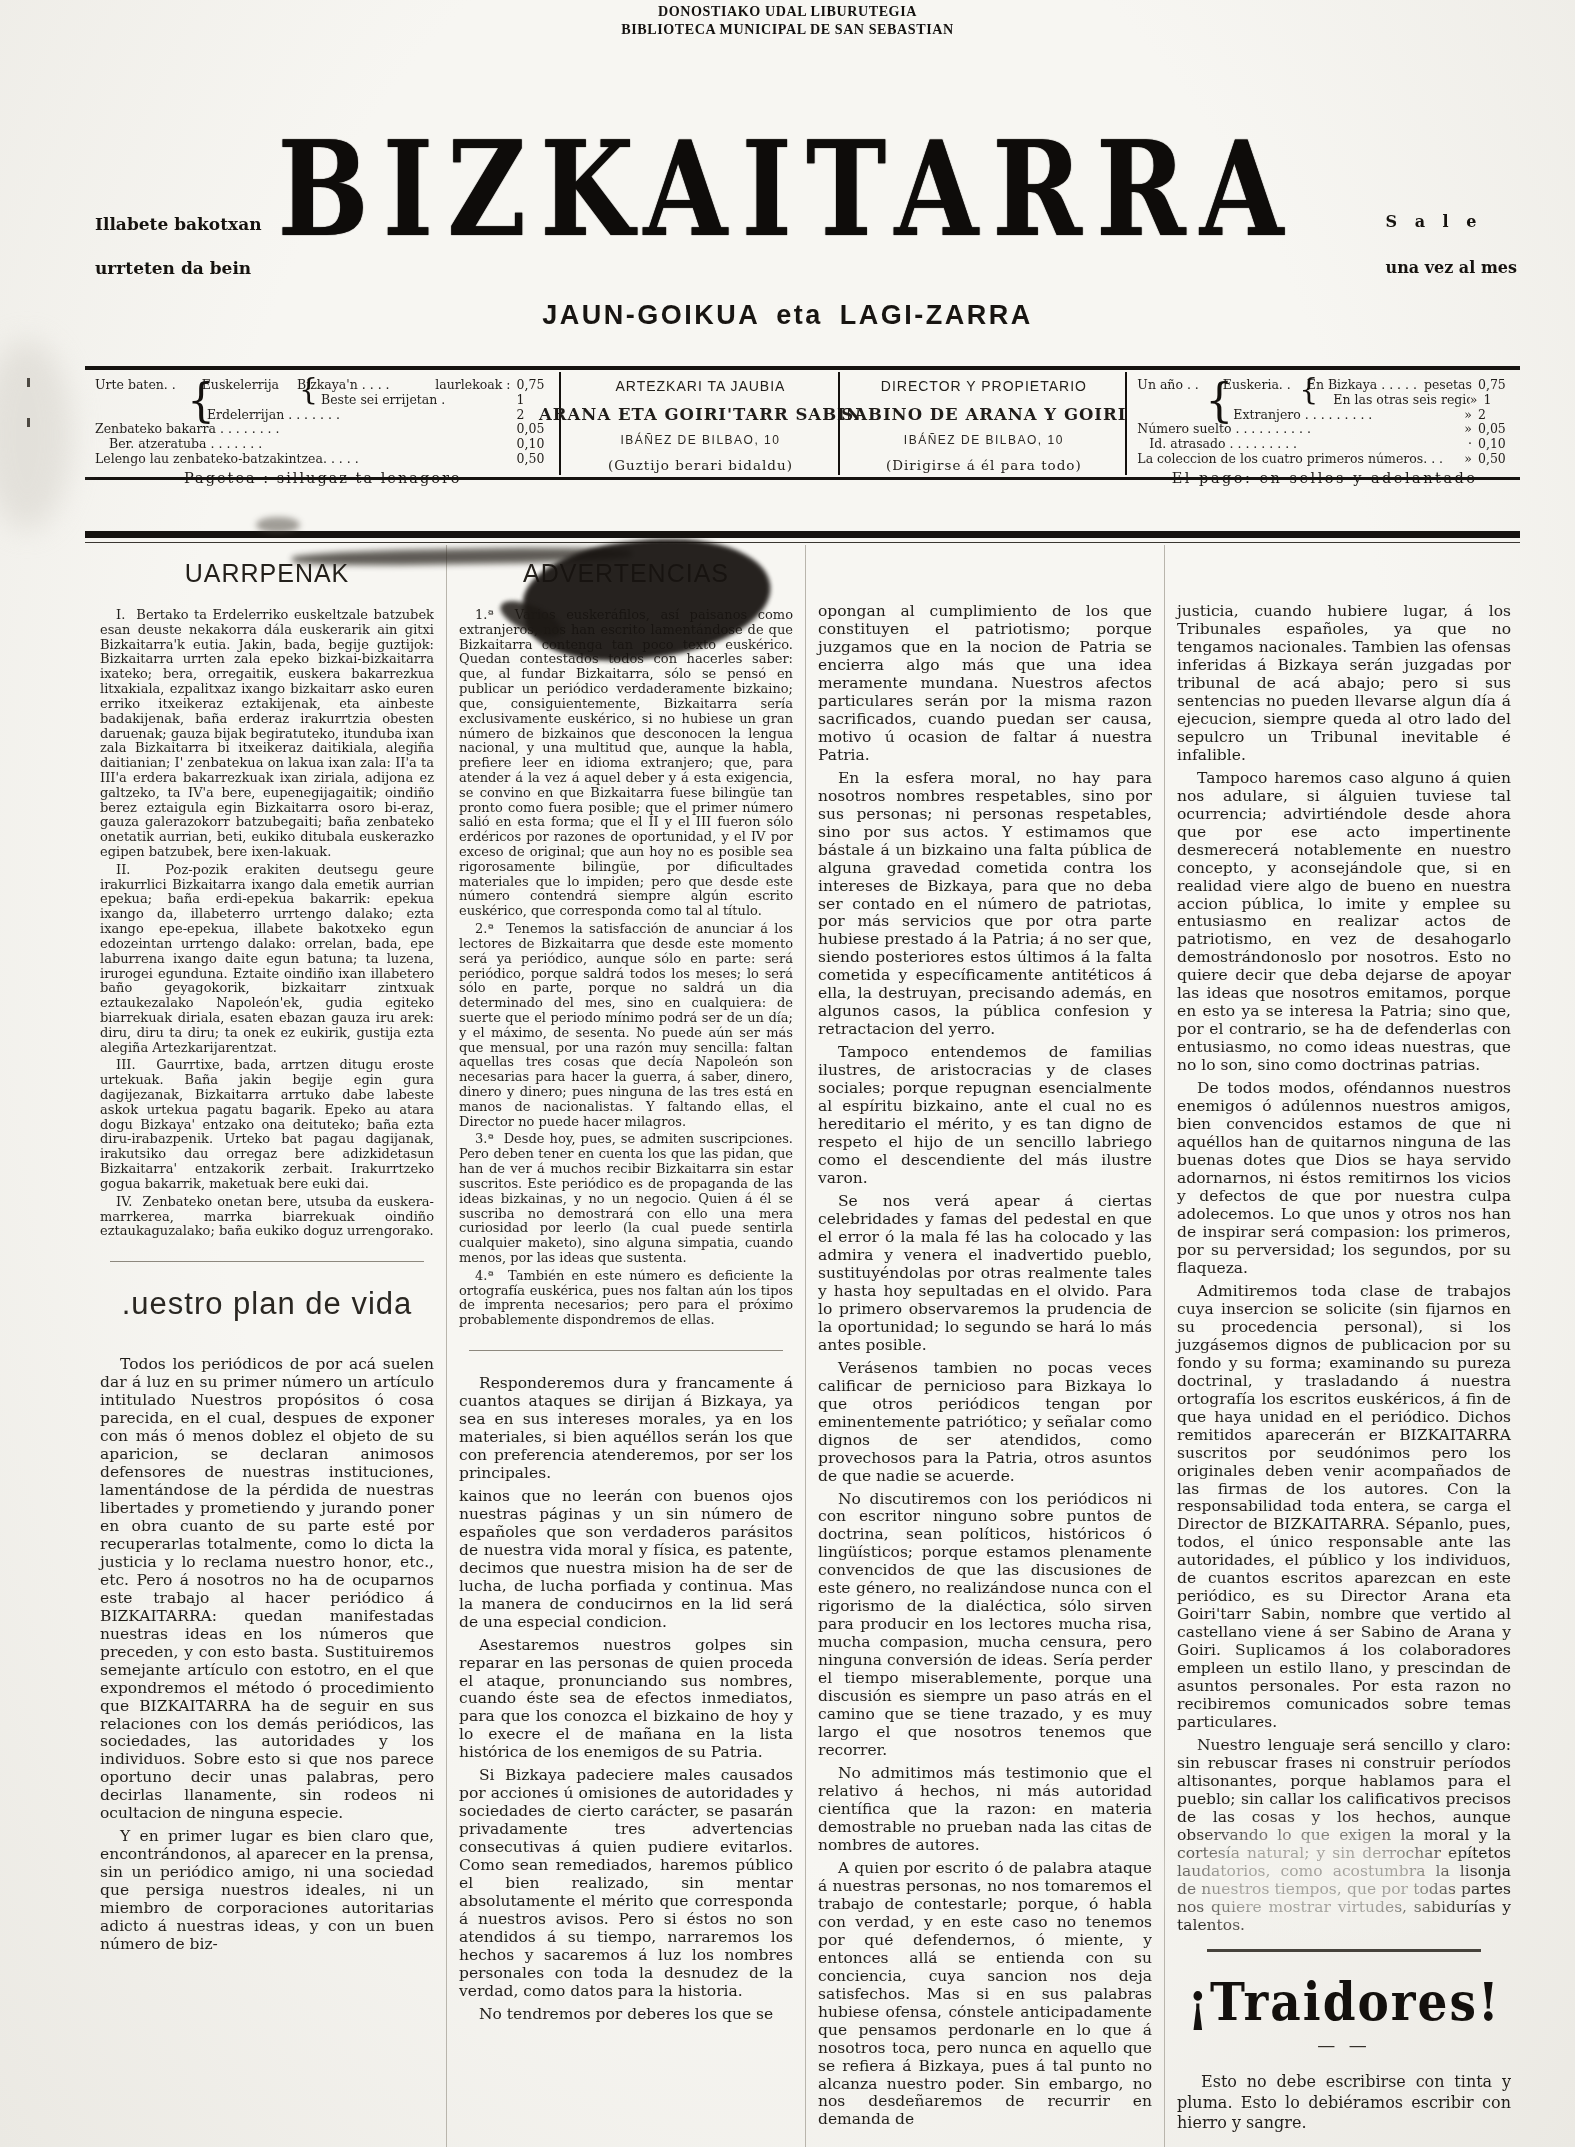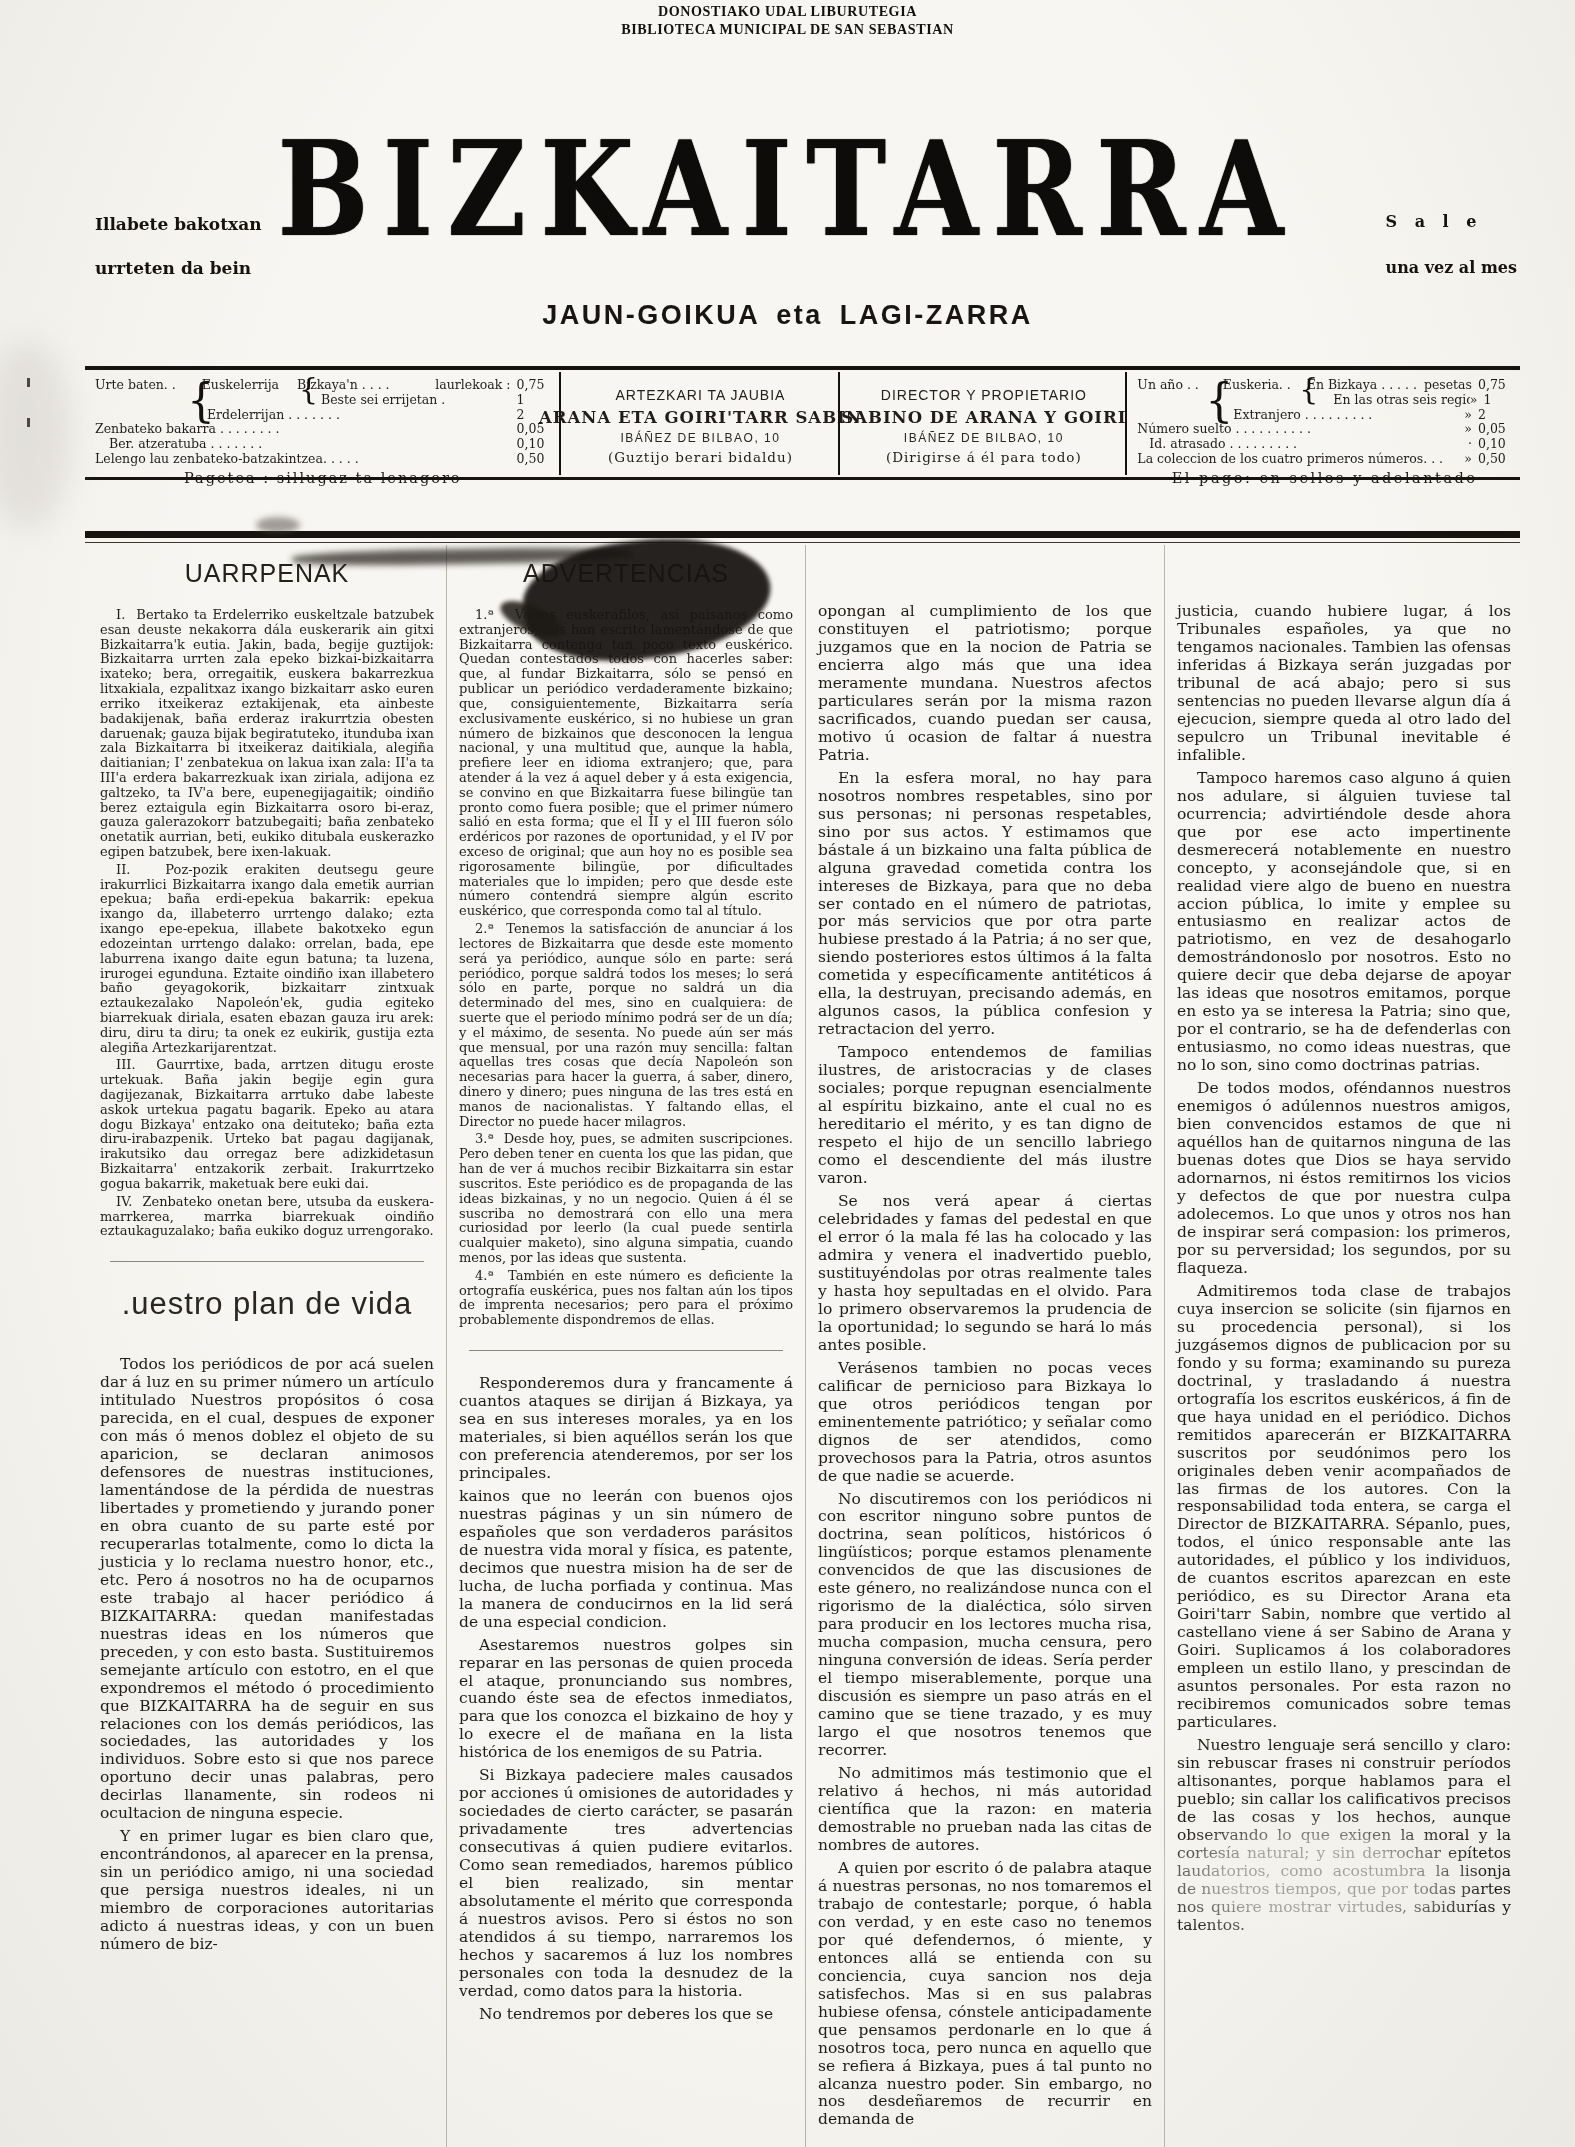--- a/index.html
+++ b/index.html
@@ -63,21 +63,21 @@
   .rr .val{width:34px;text-align:left;}
   .ind1{padding-left:112px;}
   .ind2{padding-left:226px;}
   .ind1e{padding-left:96px;justify-content:center;}
   .ind2e{padding-left:196px;}
   .rate-footer{
     text-align:center;font-size:14.5px;letter-spacing:2px;margin-top:3px;
     color:#1c1916;
   }
   .brace{position:absolute;font-weight:400;color:#14110e;}
-  .staff{display:flex;flex-direction:column;align-items:center;justify-content:center;height:100%;text-align:center;}
+  .staff{display:flex;flex-direction:column;align-items:center;justify-content:space-between;height:100%;text-align:center;}
   .staff .t1{font-family:"Liberation Sans",sans-serif;font-size:14px;letter-spacing:1px;color:#24211c;}
   .staff .t2{font-weight:bold;font-size:16.5px;letter-spacing:1px;margin:5px 0 4px;white-space:nowrap;}
   .staff .t3{font-family:"Liberation Sans",sans-serif;font-size:12px;letter-spacing:1.5px;color:#2a2722;}
   .staff .t4{font-size:13.5px;letter-spacing:1px;margin-top:4px;color:#23201b;}
   
   .dateline{
     position:absolute;top:480px;left:85px;right:55px;height:51px;
     display:flex;align-items:center;
   }
   .dcell{display:flex;align-items:center;justify-content:center;height:70%;}
@@ -321,20 +321,26 @@
       <p>No admitimos más testimonio que el relativo á hechos, ni más autoridad científica que la razon: en materia demostrable no prueban nada las citas de nombres de autores.</p>
       <p>A quien por escrito ó de palabra ataque á nuestras personas, no nos tomaremos el trabajo de contestarle; porque, ó habla con verdad, y en este caso no tenemos por qué defendernos, ó miente, y entonces allá se entienda con su conciencia, cuya sancion nos deja satisfechos. Mas si en sus palabras hubiese ofensa, cónstele anticipadamente que pensamos perdonarle en lo que á nosotros toca, pero nunca en aquello que se refiera á Bizkaya, pues á tal punto no alcanza nuestro poder. Sin embargo, no nos desdeñaremos de recurrir en demanda de</p>
     </div>
 
     <div class="col lg pad-top">
       <p style="text-indent:0;">justicia, cuando hubiere lugar, á los Tribunales españoles, ya que no tengamos nacionales. Tambien las ofensas inferidas á Bizkaya serán juzgadas por tribunal de acá abajo; pero si sus sentencias no pueden llevarse algun día á ejecucion, siempre queda al otro lado del sepulcro un Tribunal inevitable é infalible.</p>
       <p>Tampoco haremos caso alguno á quien nos adulare, si álguien tuviese tal ocurrencia; advirtiéndole desde ahora que por ese acto impertinente desmerecerá notablemente en nuestro concepto, y aconsejándole que, si en realidad viere algo de bueno en nuestra accion pública, lo imite y emplee su entusiasmo en realizar actos de patriotismo, en vez de desahogarlo demostrándonoslo por nosotros. Esto no quiere decir que deba dejarse de apoyar las ideas que nosotros emitamos, porque en esto ya se interesa la Patria; sino que, por el contrario, se ha de defenderlas con entusiasmo, no como ideas nuestras, que no lo son, sino como doctrinas patrias.</p>
       <p>De todos modos, oféndannos nuestros enemigos ó adúlennos nuestros amigos, bien convencidos estamos de que ni aquéllos han de quitarnos ninguna de las buenas dotes que Dios se haya servido adornarnos, ni éstos remitirnos los vicios y defectos de que por nuestra culpa adolecemos. Lo que unos y otros nos han de inspirar será compasion: los primeros, por su perversidad; los segundos, por su flaqueza.</p>
       <p>Admitiremos toda clase de trabajos cuya insercion se solicite (sin fijarnos en su procedencia personal), si los juzgásemos dignos de publicacion por su fondo y su forma; examinando su pureza doctrinal, y trasladando á nuestra ortografía los escritos euskéricos, á fin de que haya unidad en el periódico. Dichos remitidos aparecerán er BIZKAITARRA suscritos por seudónimos pero los originales deben venir acompañados de las firmas de los autores. Con la responsabilidad toda entera, se carga el Director de BIZKAITARRA. Sépanlo, pues, todos, el único responsable ante las autoridades, el público y los individuos, de cuantos escritos aparezcan en este periódico, es su Director Arana eta Goiri'tarr Sabin, nombre que vertido al castellano viene á ser Sabino de Arana y Goiri. Suplicamos á los colaboradores empleen un estilo llano, y prescindan de asuntos personales. Por esta razon no recibiremos comunicados sobre temas particulares.</p>
       <p>Nuestro lenguaje será sencillo y claro: sin rebuscar frases ni construir períodos altisonantes, porque hablamos para el pueblo; sin callar los calificativos precisos de las cosas y los hechos, aunque observando lo que exigen la moral y la cortesía natural; y sin derrochar epítetos laudatorios, como acostumbra la lisonja de nuestros tiempos, que por todas partes nos quiere mostrar virtudes, sabidurías y talentos.</p>
+      <div class="traidores">
+        <hr class="tr-rule">
+        <div class="tr-title">¡Traidores!</div>
+        <div class="tr-dash">— —</div>
+        <p>Esto no debe escribirse con tinta y pluma. Esto lo debiéramos escribir con hierro y sangre.</p>
+      </div>
     </div>
   </div>
 
   <div class="stain stain-streak"></div>
   <div class="stain stain-main"></div>
   <div class="stain stain-drip"></div>
   <div class="stain stain-dot"></div>
   <div class="fade-patch"></div>
   <div class="edge-smudge"></div>
   <div class="bind-mark bm1"></div>

